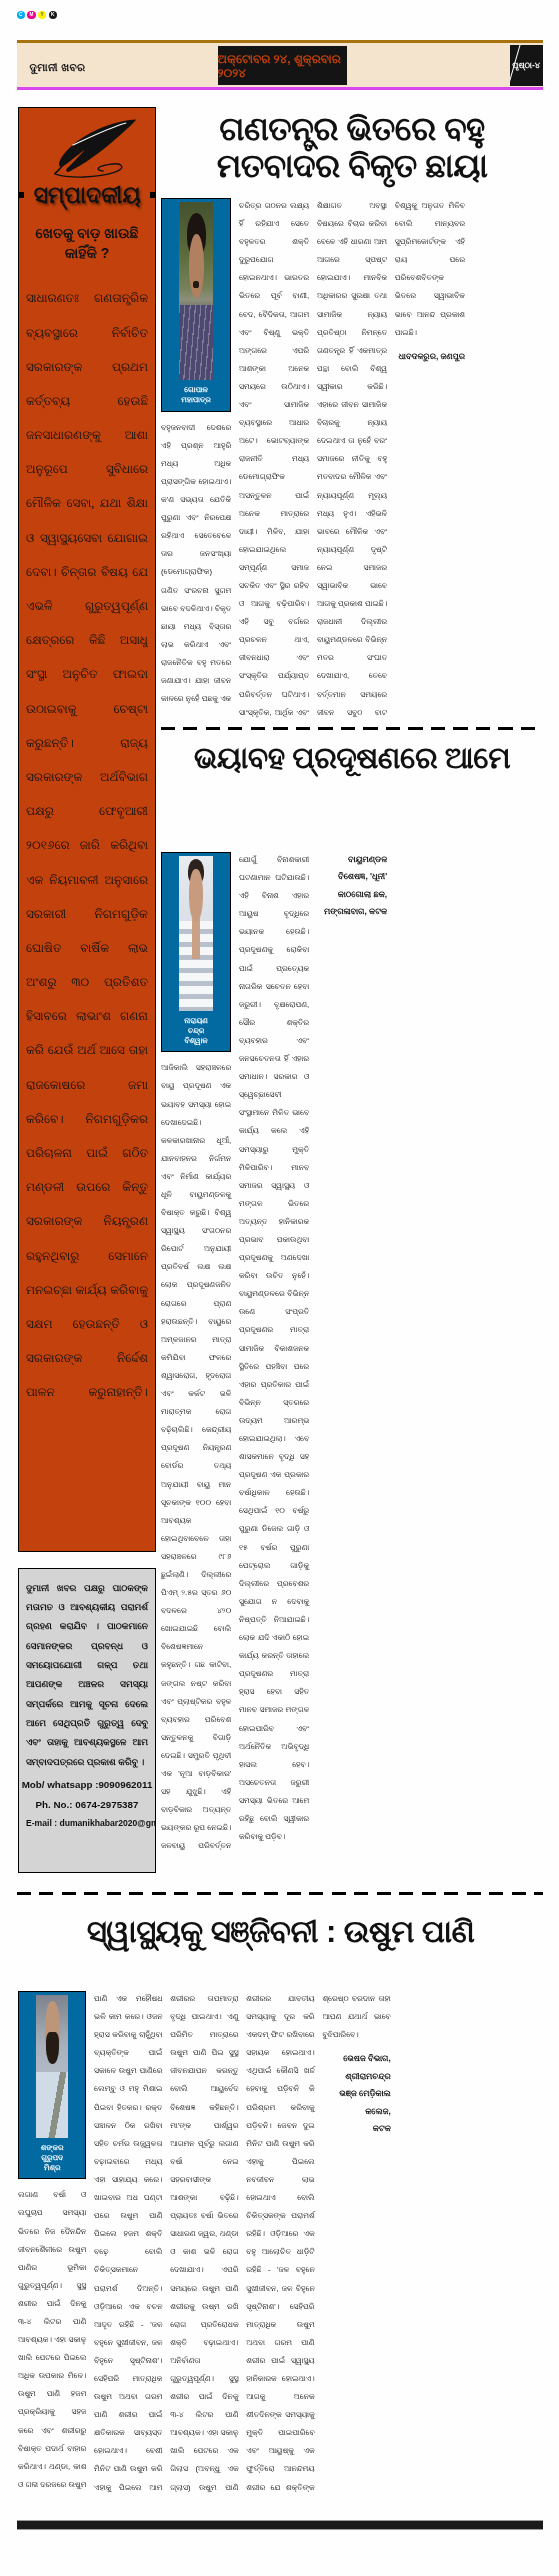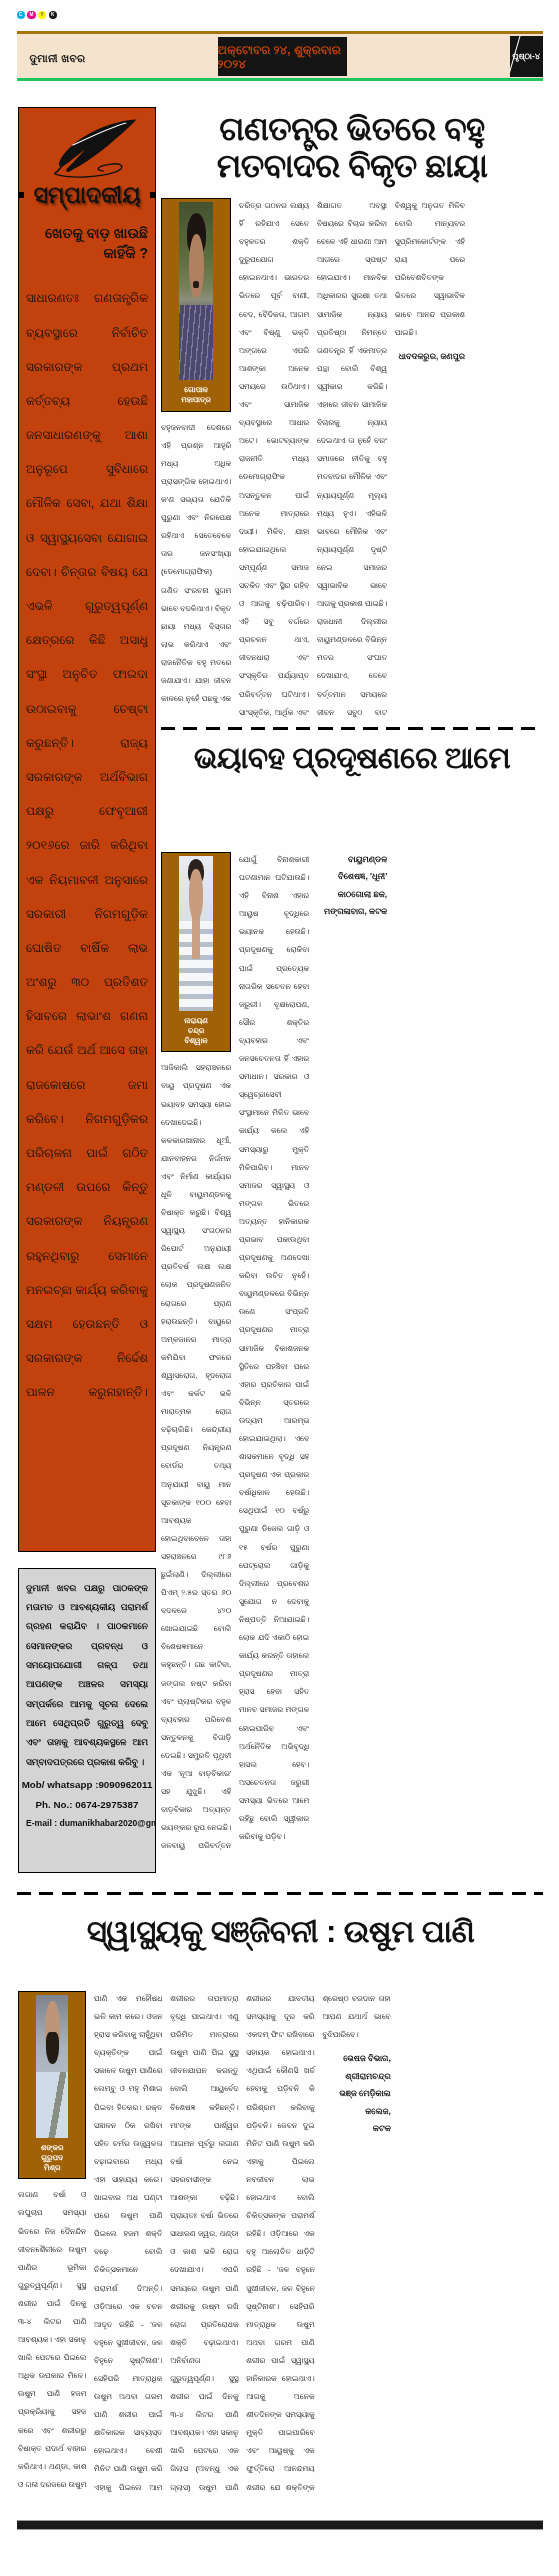--- a/index.html
+++ b/index.html
@@ -6,37 +6,37 @@
   .page{
     position:relative;width:559px;height:2576px;background:#fefefe;overflow:hidden;
     font-family:"Liberation Sans", sans-serif;color:#111;
   }
   
   .cmyk{position:absolute;top:10.7px;left:16.6px;display:flex;gap:2.4px;}
   .cmyk .dot{width:8.3px;height:8.3px;border-radius:50%;color:#fff;font-size:4.7px;font-weight:bold;
     display:flex;align-items:center;justify-content:center;}
   .dot-c{background:#00aeef;} .dot-m{background:#ec008c;} .dot-y{background:#fff200;color:#555 !important;} .dot-k{background:#1a1a1a;}
   
-  .topbar{position:absolute;left:16.6px;top:31px;width:526px;height:50px;background:#f4e4cd;
-    border-top:3px solid #a8720f;border-bottom:3px solid #22c55e;box-sizing:border-box;}
+  .topbar{position:absolute;left:16.6px;top:40px;width:526px;height:50px;background:#f4e4cd;
+    border-top:3px solid #a8720f;border-bottom:3px solid #d946ef;box-sizing:border-box;}
   .topbar-name{position:absolute;left:13px;top:18px;font-size:10.7px;font-weight:bold;letter-spacing:0.3px;}
   .topbar-date{position:absolute;left:201px;top:3px;width:129px;height:39px;background:#141414;color:#c2410c;
     display:flex;align-items:center;justify-content:center;font-size:12px;font-weight:bold;}
   .topbar-page{position:absolute;right:0px;top:1.8px;width:33px;height:41px;background:#141414;color:#fff;
     display:flex;align-items:center;justify-content:center;font-size:8.3px;font-weight:bold;overflow:hidden;}
   .topbar-page .slash{position:absolute;left:3.6px;top:-3.6px;width:1.2px;height:130%;background:#fff;transform:rotate(16deg);}
   
   .edbox{position:absolute;left:18px;top:107px;width:138px;height:1445px;border:1.8px solid #000;
     box-sizing:border-box;padding:6px 7px;overflow:hidden;background:#c2410c;}
   .quill{display:block;margin:2.4px auto 1.2px;width:112px;height:62px;}
   .ed-masthead{display:flex;align-items:center;justify-content:center;gap:4.7px;margin:2.4px 0 8.3px;}
   .ed-dash{width:18px;height:6px;background:#000;flex:0 0 auto;}
   .ed-masthead-text{font-size:24px;font-weight:bold;white-space:nowrap;
     text-shadow:1.8px 2.4px 2.4px rgba(0,0,0,0.45);transform:scaleX(.92);}
-  .ed-headline{font-size:14px;font-weight:bold;text-align:right;margin:15.4px 0 18px;line-height:1.4;}
+  .ed-headline{font-size:14px;font-weight:bold;text-align:center;margin:15.4px 0 18px;line-height:1.4;}
   .ed-body{font-size:12px;line-height:2.85;text-align:justify;overflow:hidden;height:1137px;font-family:Liberation Serif, serif;}
   
   .opinion{position:absolute;left:18px;top:1568px;width:138px;height:305px;border:1.8px solid #000;
     box-sizing:border-box;background:#d4d4d4;overflow:hidden;}
   .opinion-head{height:57px;background:#101010;color:#fff;display:flex;align-items:center;justify-content:center;
     font-size:16.6px;font-weight:bold;}
   .opinion-body{padding:9.5px 7px 4.7px;font-size:9px;font-weight:bold;line-height:2.15;text-align:justify;}
   .opinion-contact{padding:0 7px;font-size:9.8px;font-weight:bold;line-height:1.6;}
   .contact-row{display:flex;justify-content:center;margin-bottom:4.7px;white-space:nowrap;}
   .contact-email{font-size:8.6px;white-space:nowrap;}
@@ -50,21 +50,21 @@
   .a1b{left:161px;top:197px;width:382px;height:526px;column-count:5;}
   .a2b{left:161px;top:851px;width:382px;height:1020px;column-count:5;}
   .a3b{left:18px;top:1990px;width:525px;height:516px;column-count:7;}
   .signature{font-weight:bold;text-align:right;font-size:8.3px;line-height:2.1;margin-top:6px;}
   
   .dashed{position:absolute;height:3px;
     background:repeating-linear-gradient(90deg,#000 0 14px,transparent 14px 22.5px);}
   .dv1{left:161px;top:727px;width:382px;}
   .dv2{left:16.6px;top:1892px;width:526px;}
   
-  .photo-frame{display:inline-block;width:100%;box-sizing:border-box;background:#a16207;border:1.2px solid #000;
+  .photo-frame{display:inline-block;width:100%;box-sizing:border-box;background:#0369a1;border:1.2px solid #000;
     padding:3px 17px 0;margin:1.2px 0 7px;break-inside:avoid;}
   .photo{position:relative;width:100%;overflow:hidden;}
   .photo-caption{color:#fff;font-size:7.4px;font-weight:bold;text-align:center;padding:5.3px 0 6px;line-height:1.3;}
   .ph-abs{position:absolute;}
   
   .p1{height:178px;background:linear-gradient(180deg,#44522f 0%,#5c6c3c 30%,#76815a 48%,#8c8f7b 55%,#6a6660 62%,#555555 100%);}
   .p1 .shirt{left:0;right:0;bottom:0;height:42%;background:#4c4870;
     background-image:repeating-linear-gradient(95deg,rgba(255,255,255,.28) 0 1.2px,transparent 1.2px 5.3px);}
   .p1 .hair{left:22%;top:6%;width:56%;height:24%;background:#1c1410;border-radius:50% 50% 42% 42%;}
   .p1 .face{left:28%;top:18%;width:44%;height:36%;background:#b08060;border-radius:48%;}

